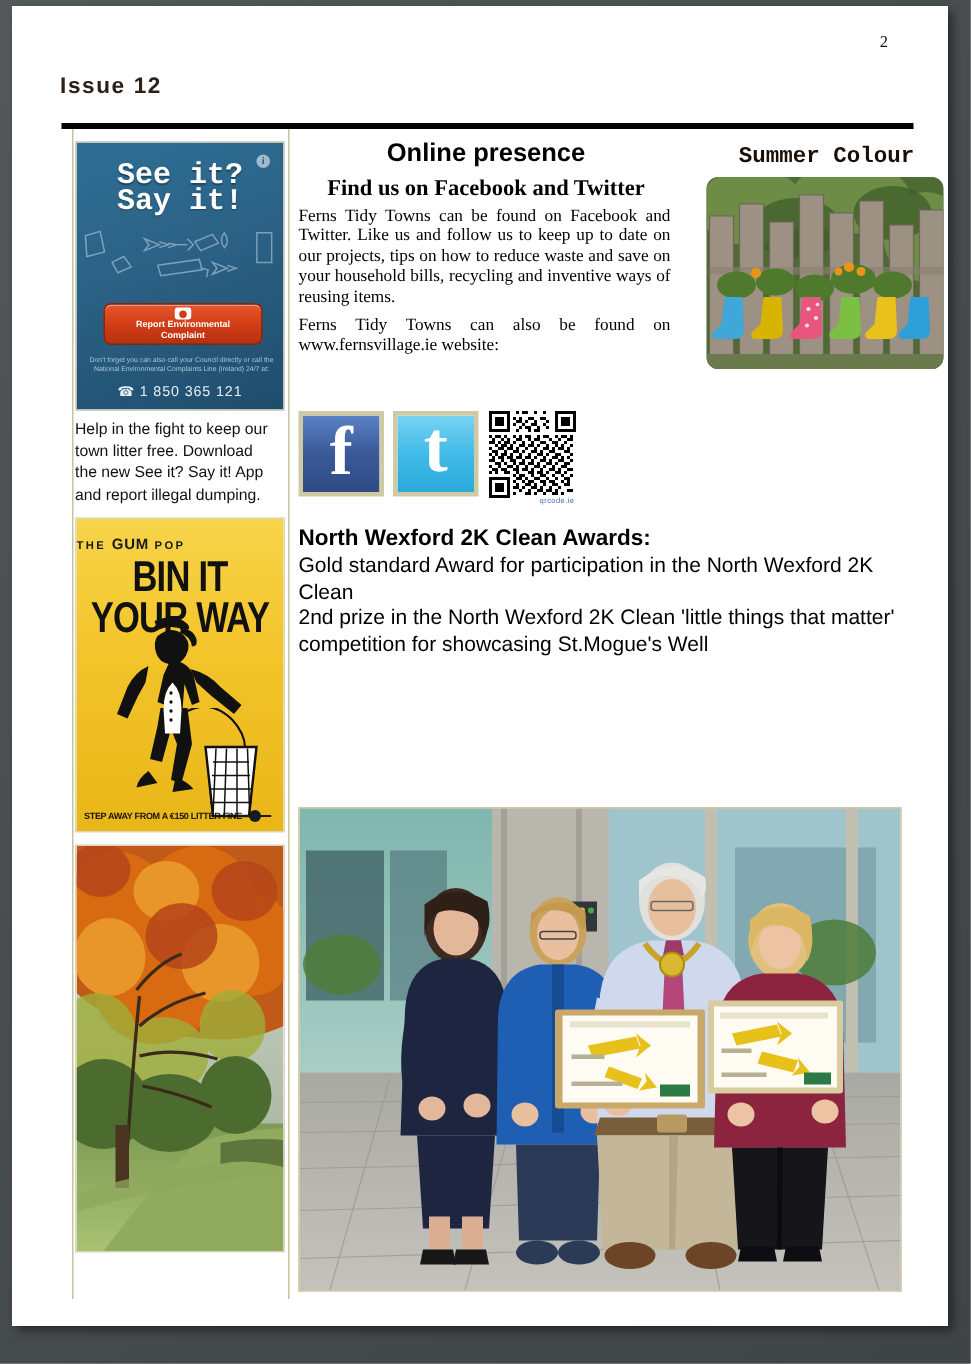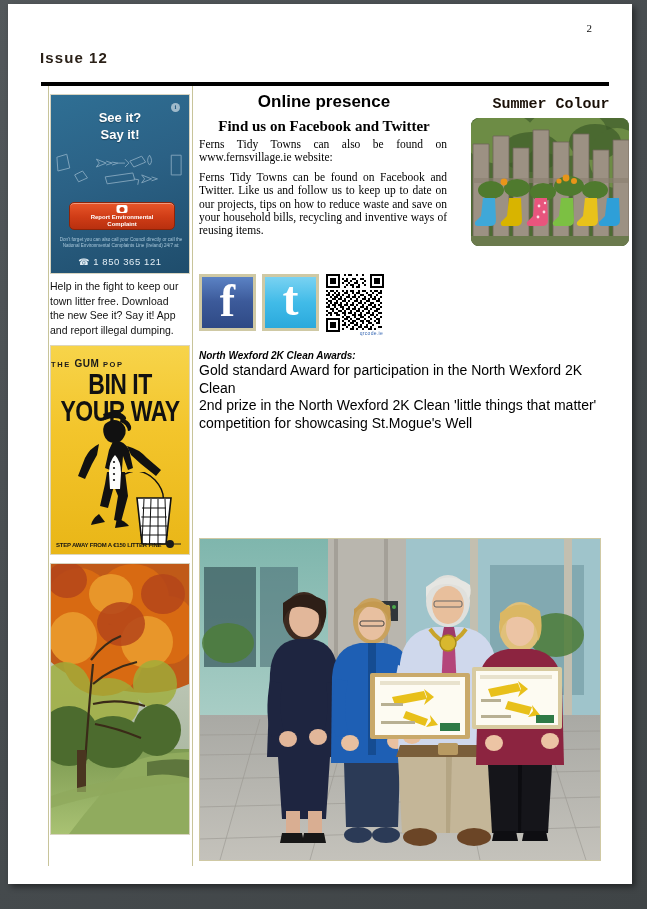--- a/index.html
+++ b/index.html
@@ -104,23 +104,23 @@
     text-align: center;
     font-family: "Liberation Serif", serif;
     font-weight: bold;
   }
   .app-title {
     position: absolute;
     left: 0; top: 14px;
     width: 100%;
     text-align: center;
     color: #fff;
-    font-family: Liberation Sans, sans-serif;
-    font-weight: bold;
-    font-size: 13px;
+    font-family: Liberation Mono, monospace;
+    font-weight: bold;
+    font-size: 20px;
     line-height: 17px;
     text-shadow: 0 1px 1px rgba(0,0,0,0.35);
   }
   .app-doodles {
     position: absolute;
     left: 0; top: 52px;
     width: 100%;
     height: 46px;
     opacity: 0.5;
   }
@@ -350,24 +350,23 @@
   }
   
   .awards {
     position: absolute;
     left: 0; top: 258px;
     width: 404px;
   }
   .awards-head {
     font-family: "Liberation Sans", sans-serif;
     font-weight: bold;
-    font-size: 10px;
+    font-size: 15px;
     color: #000;
     margin: 0 0 1px 0;
-    font-style: italic;
   }
   .awards-line {
     font-family: "Liberation Sans", sans-serif;
     font-size: 14px;
     line-height: 17.5px;
     color: #000;
     margin: 0;
   }
   
   .award-photo {
@@ -536,22 +535,22 @@
             <path d="M0 232 q50 -18 138 -24 l0 10 q-80 8 -138 26z" fill="#8fa85c" opacity="0.75"></path>
             <path d="M96 198 q22 -4 42 -2 l0 18 q-24 -6 -42 -2z" fill="#49602f" opacity="0.7"></path>
           </svg>
         </div>
       </div>
 
       <div class="main-col">
 
         <h1 class="online-title">Online presence</h1>
         <h2 class="fb-head">Find us on Facebook and Twitter</h2>
+        <p class="body-text">Ferns Tidy Towns can be found on Facebook and Twitter. Like us and follow us to keep up to date on  our projects, tips on how to reduce waste and save on your household bills, recycling and inventive ways of reusing items.</p>
         <p class="body-text">Ferns Tidy Towns can also be found on www.fernsvillage.ie website:</p>
-        <p class="body-text">Ferns Tidy Towns can be found on Facebook and Twitter. Like us and follow us to keep up to date on  our projects, tips on how to reduce waste and save on your household bills, recycling and inventive ways of reusing items.</p>
 
         <div class="summer-box">
           <div class="summer-title">Summer Colour</div>
           <div class="wellies">
             <svg width="100%" height="100%" viewBox="0 0 158 128" preserveAspectRatio="none">
               <rect width="158" height="128" fill="#4d6b33"></rect>
               <g fill="#6d8c45">
                 <ellipse cx="30" cy="20" rx="36" ry="26"></ellipse>
                   <ellipse cx="96" cy="14" rx="40" ry="24"></ellipse>
                 <ellipse cx="146" cy="40" rx="28" ry="30"></ellipse>

